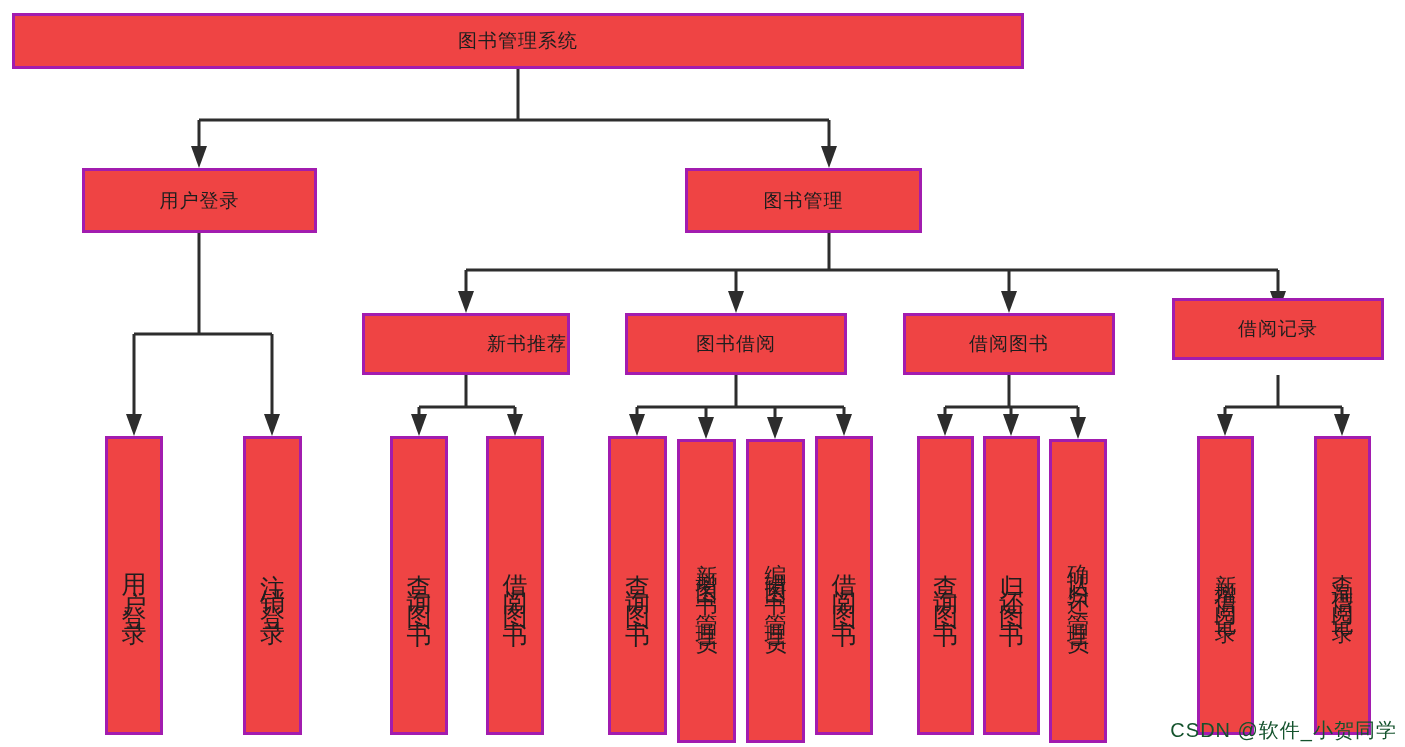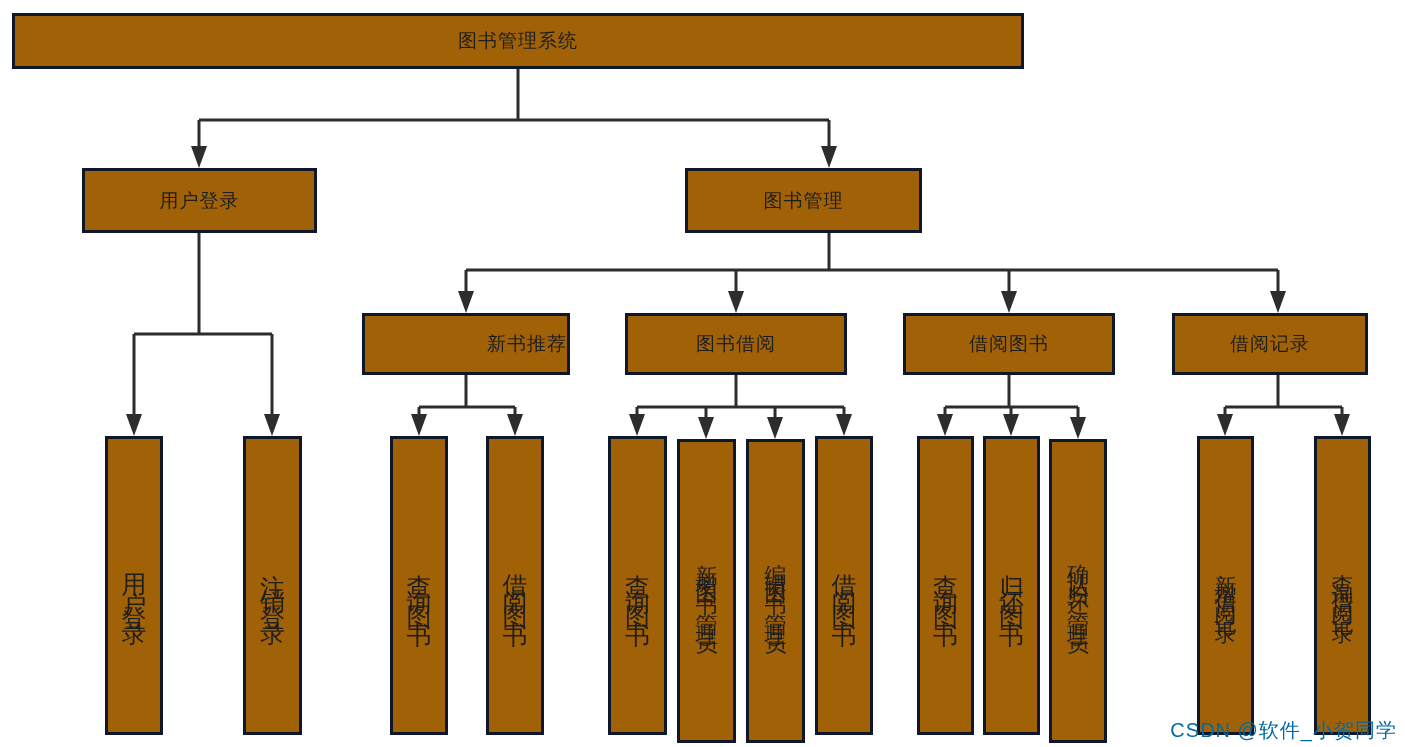--- a/index.html
+++ b/index.html
@@ -14,43 +14,43 @@
   }
   .connectors {
     position: absolute;
     left: 0; top: 0;
     width: 1405px; height: 747px;
     z-index: 1;
   }
   .node {
     position: absolute;
     box-sizing: border-box;
-    border: 3px solid #0f172a;
-    background: #a16207;
+    border: 3px solid #a21caf;
+    background: #ef4444;
     display: flex;
     align-items: center;
     justify-content: center;
     z-index: 2;
   }
   .h-node { font-size: 19px; letter-spacing: 1px; }
   .v-node .vt {
     writing-mode: vertical-rl;
     text-orientation: mixed;
     line-height: 1;
     white-space: nowrap;
   }
   .vt.chars-4 { font-size: 25px; letter-spacing: 16px; }
   .vt.chars-6 { font-size: 22px; letter-spacing: 10px; }
   .vt.chars-9 { font-size: 22px; letter-spacing: 10px; }
   .watermark {
     position: absolute;
     right: 8px;
     bottom: 3px;
     font-size: 20px;
-    color: #0369a1;
+    color: #14532d;
     z-index: 3;
     letter-spacing: 1px;
     white-space: nowrap;
   }
 </style>
 </head>
 <body>
 
 <div class="canvas">
 
@@ -131,21 +131,21 @@
 
   <div class="node h-node" style="left:362px; top:313px; width:208px; height:62px;justify-content:flex-end;">
     <span>新书推荐</span>
   </div>
   <div class="node h-node" style="left:625px; top:313px; width:222px; height:62px;">
     <span>图书借阅</span>
   </div>
   <div class="node h-node" style="left:903px; top:313px; width:212px; height:62px;">
     <span>借阅图书</span>
   </div>
-  <div class="node h-node" style="left:1172px; top:313px; width:196px; height:62px;">
+  <div class="node h-node" style="left:1172px; top:298px; width:212px; height:62px;">
     <span>借阅记录</span>
   </div>
 
   <div class="node v-node" style="left:105px; top:436px; width:58px; height:299px;">
     <span class="vt chars-4">用户登录</span>
   </div>
   <div class="node v-node" style="left:243px; top:436px; width:59px; height:299px;">
     <span class="vt chars-4">注销登录</span>
   </div>
 

